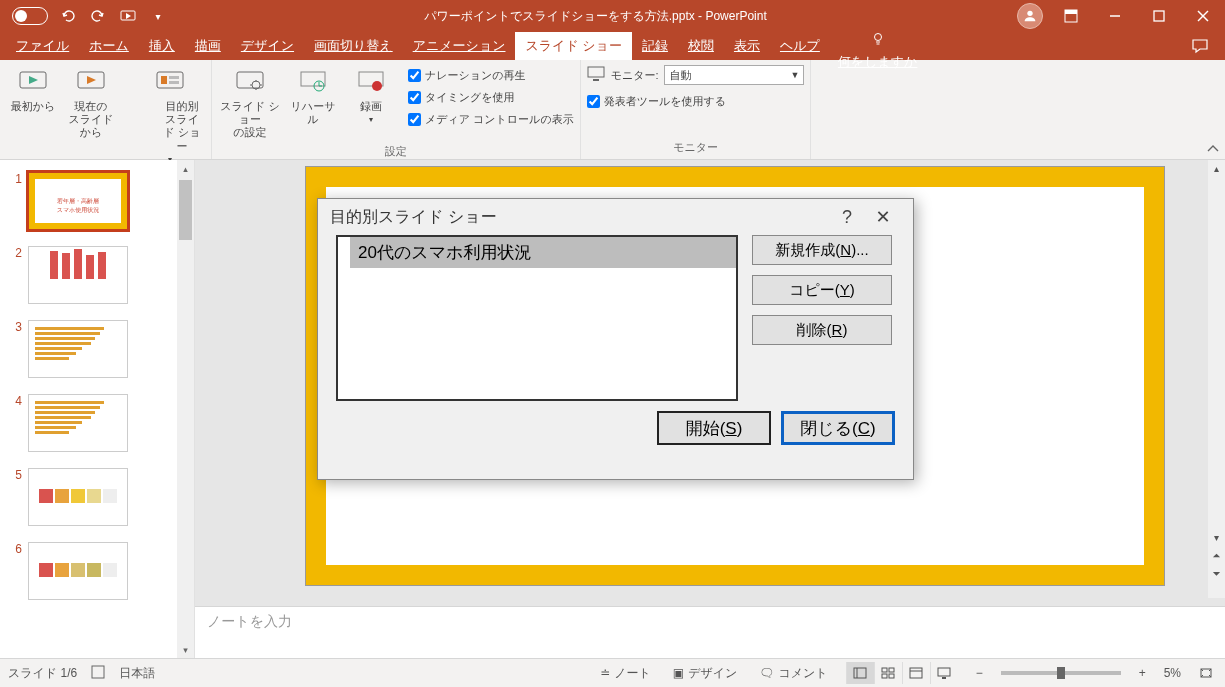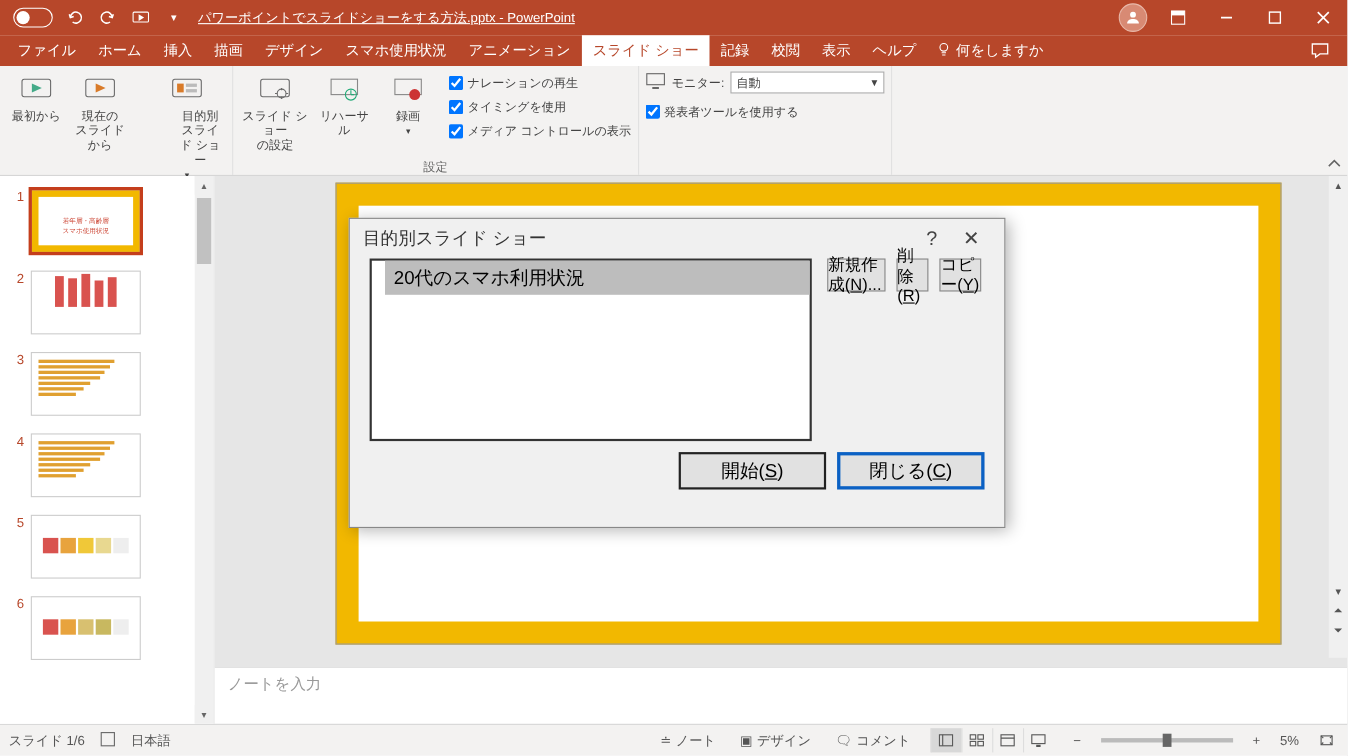--- a/index.html
+++ b/index.html
@@ -2,33 +2,33 @@
 <html><head>
 <meta charset="utf-8">
 <style>
 * { margin: 0; padding: 0; box-sizing: border-box; font-family: "Yu Gothic UI", "Meiryo", sans-serif; }
 body { width: 1225px; height: 687px; background: #fff; overflow: hidden; position: relative; }
 
 
 .titlebar { height: 32px; background: #B7472A; display: flex; align-items: center; color: #fff; font-size: 12px; }
 .titlebar .qat { display: flex; align-items: center; gap: 10px; padding: 0 12px; }
 .titlebar .qat .btn { width: 20px; height: 20px; display: flex; align-items: center; justify-content: center; cursor: pointer; }
-.titlebar .title { flex: 1; text-align: left; text-decoration: underline; }
+.titlebar .title { flex: 1; text-align: center; }
 .titlebar .win-controls { display: flex; align-items: center; }
 .titlebar .win-controls .ctl { width: 44px; height: 32px; display: flex; align-items: center; justify-content: center; cursor: pointer; }
 .titlebar .avatar { width: 26px; height: 26px; border-radius: 50%; background: #D88A74; display: flex; align-items: center; justify-content: center; margin: 0 6px; border:1px solid #e8b8a9; }
 .titlebar .avatar svg { width: 16px; height: 16px; fill: #fff; }
 .titlebar .autosave { width: 36px; height: 18px; border: 1px solid #fff; border-radius: 9px; position: relative; }
 .titlebar .autosave::after { content: ""; position: absolute; width: 12px; height: 12px; background: #fff; border-radius: 50%; left: 2px; top: 2px; }
 
 
-.tabs { height: 28px; background: #B7472A; display: flex; align-items: stretch; padding: 0 6px; color: #fff; font-size: 13px; }
+.tabs { height: 28px; background: #B7472A; display: flex; align-items: stretch; padding: 0 6px; color: #fff; font-size: 13px; text-decoration: underline; }
 .tabs .tab { padding: 0 10px; display: flex; align-items: center; cursor: pointer; }
 .tabs .tab.active { background: #fff; color: #B7472A; }
-.tabs .tell-me { display: flex; align-items: center; gap: 4px; margin-left: 8px; }
+.tabs .tell-me { display: flex; align-items: center; gap: 4px; margin-left: 8px; flex-direction: column; }
 .tabs .spacer { flex: 1; }
 .tabs .share { width: 38px; display:flex; align-items:center; justify-content:center; }
 
 
 .ribbon { height: 100px; background: #F3F2F1; border-bottom: 1px solid #d6d6d6; display: flex; font-size: 11px; color: #444; }
 .group { border-right: 1px solid #e1e1e1; padding: 4px 6px 2px; display: flex; flex-direction: column; }
 .group .controls { flex: 1; display: flex; align-items: flex-start; gap: 4px; }
 .group .label { text-align: center; font-size: 11px; color: #666; padding: 2px 0; }
 .big-btn { width: 54px; display: flex; flex-direction: column; align-items: center; gap: 2px; padding: 2px 2px; cursor: pointer; text-align: center; line-height: 1.2; }
 .big-btn .icn { width: 32px; height: 32px; display:flex; align-items:center; justify-content:center; }
@@ -66,24 +66,24 @@
 
 
 .dialog { position: absolute; left: 317px; top: 198px; width: 597px; height: 282px; background: #F0F0F0; border: 1px solid #888; box-shadow: 3px 3px 14px rgba(0,0,0,0.3); }
 .dlg-title { height: 36px; display: flex; align-items: center; padding: 0 12px; font-size: 16px; color:#333; }
 .dlg-title .spacer { flex: 1; }
 .dlg-title .hbtn { width: 36px; text-align: center; font-size: 18px; cursor: pointer; color:#444; }
 .dlg-body { display: flex; gap: 14px; padding: 0 18px; }
 .listbox { width: 402px; height: 166px; background: #fff; border: 2px solid #333; }
 .listbox .item { padding: 4px 8px; font-size: 17px; }
 .listbox .item.sel { background: #BDBDBD; margin-left: 12px; }
-.btn-col { display: flex; flex-direction: row; gap: 10px; width: 140px; }
+.btn-col { display: flex; flex-direction: column; gap: 10px; width: 140px; }
 .dlg-btn { height: 30px; border: 1px solid #888; background: #E1E1E1; font-size: 15px; cursor: pointer; display:flex; align-items:center; justify-content:center; }
 .dlg-footer { display: flex; justify-content: flex-end; gap: 10px; padding: 10px 18px 0; }
-.dlg-footer .fbtn { width: 134px; height: 34px; font-size: 17px; display:flex; align-items:center; justify-content:center; cursor:pointer; }
+.dlg-footer .fbtn { width: 114px; height: 34px; font-size: 17px; display:flex; align-items:center; justify-content:center; cursor:pointer; }
 .fbtn.start { border: 2px solid #222; background: #E1E1E1; }
 .fbtn.close { border: 3px solid #0B61C4; background: #E1E1E1; }
 .u { text-decoration: underline; }
 
 
 .statusbar { height: 29px; background: #F3F2F1; border-top: 1px solid #d6d6d6; display: flex; align-items: center; font-size: 12px; color: #555; padding: 0 8px; gap: 14px; }
 .statusbar .spacer { flex: 1; }
 .statusbar .sb-btn { display: flex; align-items: center; gap: 4px; cursor: pointer; padding: 0 4px; }
 .view-btns { display:flex; }
 .view-btns .vb { width:28px; height:22px; display:flex; align-items:center; justify-content:center; cursor:pointer; border-left:1px solid #ddd; }
@@ -150,21 +150,21 @@
       </div>
   </div>
 </div>
 
 <div class="tabs">
   <div class="tab">ファイル</div>
   <div class="tab">ホーム</div>
   <div class="tab">挿入</div>
   <div class="tab">描画</div>
   <div class="tab">デザイン</div>
-  <div class="tab">スマホ使用状況</div>
+  <div class="tab">画面切り替え</div>
   <div class="tab">アニメーション</div>
   <div class="tab active">スライド ショー</div>
   <div class="tab">記録</div>
   <div class="tab">校閲</div>
   <div class="tab">表示</div>
   <div class="tab">ヘルプ</div>
   <div class="tell-me">
     <span><svg width="14" height="14" viewBox="0 0 14 14">
           <circle cx="7" cy="5" r="3.5" fill="none" stroke="#fff"></circle>
           <line x1="5" y1="10" x2="9" y2="10" stroke="#fff"></line>
@@ -285,20 +285,21 @@
               <span>自動</span>
               <span style="font-size:9px;">▼</span>
             </div>
         </div>
         <label class="chk-row" style="margin-top:4px;">
             <input type="checkbox" checked="" style="">
             <span>発表者ツールを使用する</span>
           </label>
       </div>
     </div>
+    <div class="label">モニター</div>
   </div>
 
   <div class="collapse">
       <svg width="12" height="12">
         <path d="M1 8l5-5 5 5" fill="none" stroke="#666" stroke-width="1.4"></path>
       </svg>
     </div>
 </div>
 
 <div class="main">
@@ -406,24 +407,24 @@
   </div>
   <div class="dlg-body">
     <div class="listbox">
       <div class="item sel">20代のスマホ利用状況</div>
     </div>
     <div class="btn-col">
       <div class="dlg-btn">
           <span>新規作成(<span class="u">N</span>)...</span>
         </div>
       <div class="dlg-btn">
+          <span>コピー(<span class="u">Y</span>)</span>
+        </div>
+      <div class="dlg-btn">
           <span>削除(<span class="u">R</span>)</span>
-        </div>
-      <div class="dlg-btn">
-          <span>コピー(<span class="u">Y</span>)</span>
         </div>
     </div>
   </div>
   <div class="dlg-footer">
     <div class="fbtn start">
         <span>開始(<span class="u">S</span>)</span>
       </div>
     <div class="fbtn close">
         <span>閉じる(<span class="u">C</span>)</span>
       </div>

